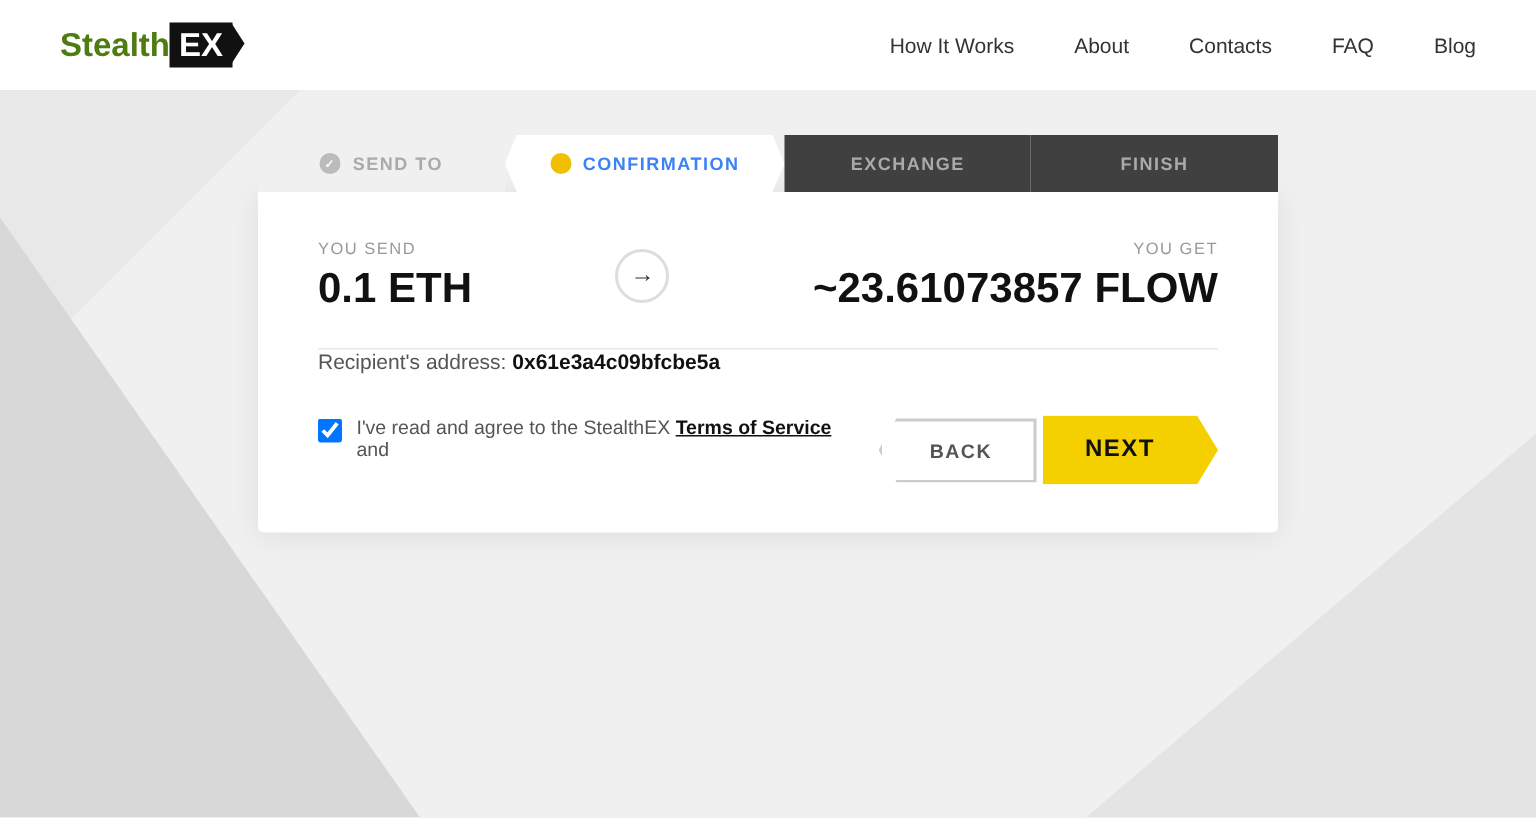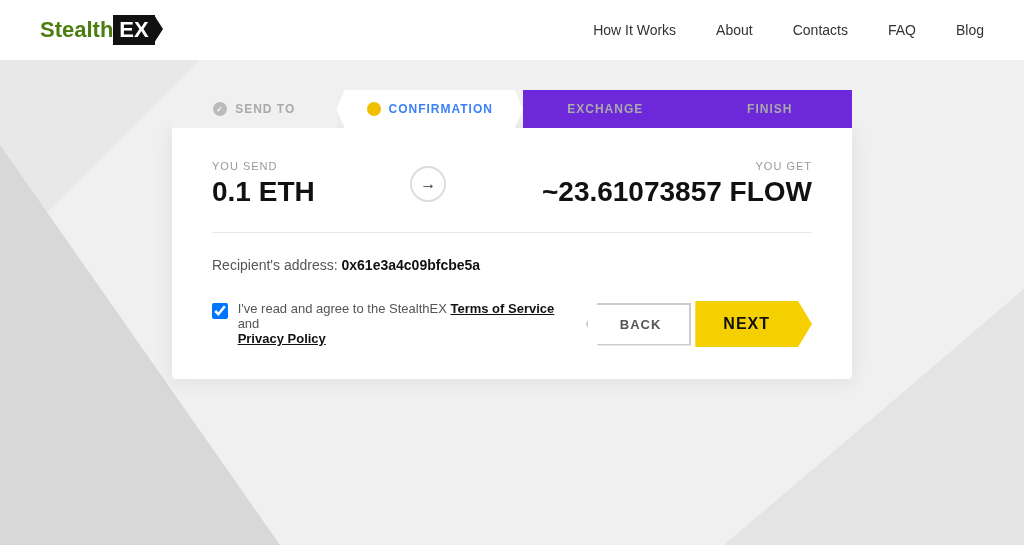--- a/index.html
+++ b/index.html
@@ -120,21 +120,21 @@
     .step {
       display: flex;
       align-items: center;
       justify-content: center;
       flex: 1;
       padding: 12px 20px;
       font-size: 12px;
       font-weight: 600;
       letter-spacing: 1px;
       color: #aaa;
-      background: #6d28d9;
+      background: #404040;
       position: relative;
     }
 
     .step.active {
       background: #ffffff;
       color: #3b82f6;
       z-index: 2;
     }
 
     .step.completed {
@@ -177,21 +177,20 @@
       border-radius: 0 0 4px 4px;
       padding: 32px 40px;
       box-shadow: 0 2px 20px rgba(0,0,0,0.08);
     }
 
     
     .exchange-row {
       display: flex;
       align-items: center;
       justify-content: space-between;
-      margin-bottom: 24px;
       padding-bottom: 24px;
       border-bottom: 1px solid #e8e8e8;
     }
 
     .send-section, .receive-section {
       display: flex;
       flex-direction: column;
       align-items: flex-start;
     }
     .receive-section {
@@ -363,21 +362,20 @@
     <div class="recipient-row">
       <span>Recipient's address:</span>
       <span class="address">0x61e3a4c09bfcbe5a</span>
     </div>
 
     <div class="agreement-row">
       <div class="agreement-left">
         <input type="checkbox" checked="" style="">
         <div class="agreement-text">
           <span>I've read and agree to the StealthEX </span><a href="#">Terms of Service</a><span> and</span>
-          <a href="#" class="privacy">Privacy Policy</a>
         </div>
       </div>
 
       <div class="button-group">
         <button class="btn-back">BACK</button>
         <button class="btn-next">NEXT</button>
       </div>
     </div>
   </div>
 </main>

